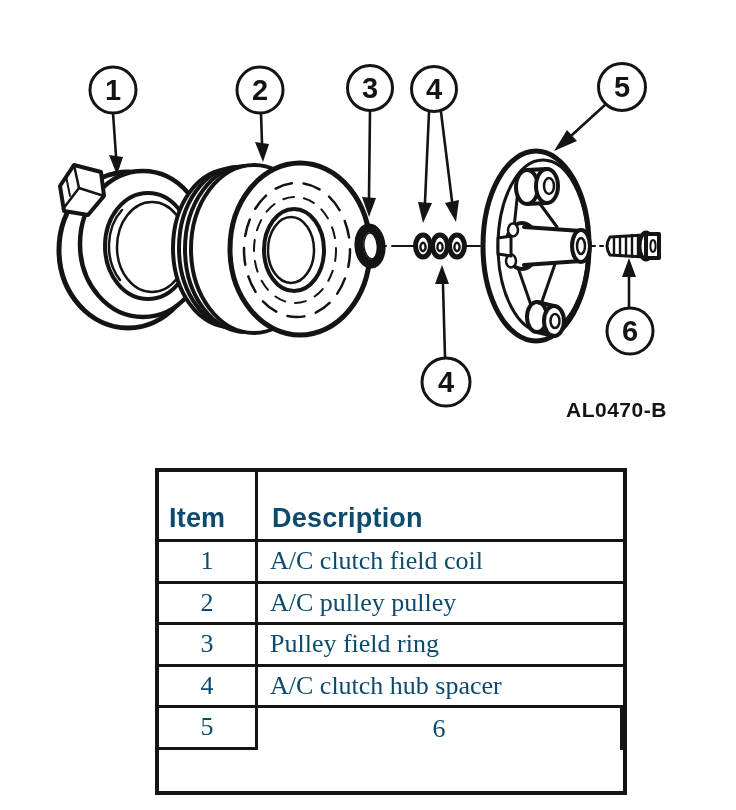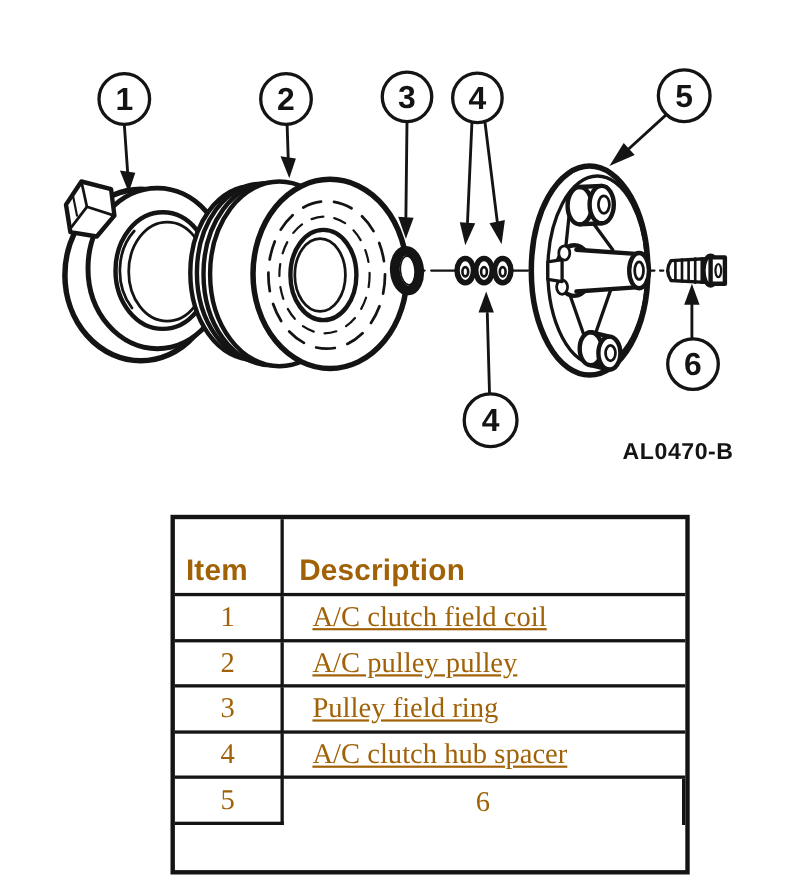--- a/index.html
+++ b/index.html
@@ -44,41 +44,41 @@
     border: 4px solid #141414;
     display: grid;
     grid-template-columns: 99px 1fr;
     grid-template-rows: 70px repeat(6, 41.5px);
     background: #ffffff;
   }
   .cell {
     box-sizing: border-box;
     border-bottom: 3px solid #141414;
     display: flex;
-    color: #a16207;
+    color: #0c4a6e;
   }
   .cell.col-item { border-right: 3px solid #141414; }
   .cell.last-row { border-bottom: none; }
   .cell.th {
     align-items: flex-end;
     padding-bottom: 5px;
     font-family: "Liberation Sans", sans-serif;
     font-weight: bold;
     font-size: 27px;
     letter-spacing: 0.2px;
   }
   .cell.th.col-item { padding-left: 10px; }
   .cell.th.col-desc { padding-left: 14px; }
   .cell.td {
     align-items: center;
     font-family: "Liberation Serif", serif;
     font-size: 26px;
   }
   .cell.td.col-item { justify-content: center; }
-  .cell.td.col-desc { padding-left: 26px; text-decoration: underline; }
+  .cell.td.col-desc { padding-left: 12px; }
 </style>
 </head>
 <body>
 
 <div class="page">
 
   <svg class="diagram-svg" width="736" height="460" viewBox="0 0 736 460">
     <g stroke="#141414" fill="none" stroke-linecap="round" stroke-linejoin="round">
 
       <g>

